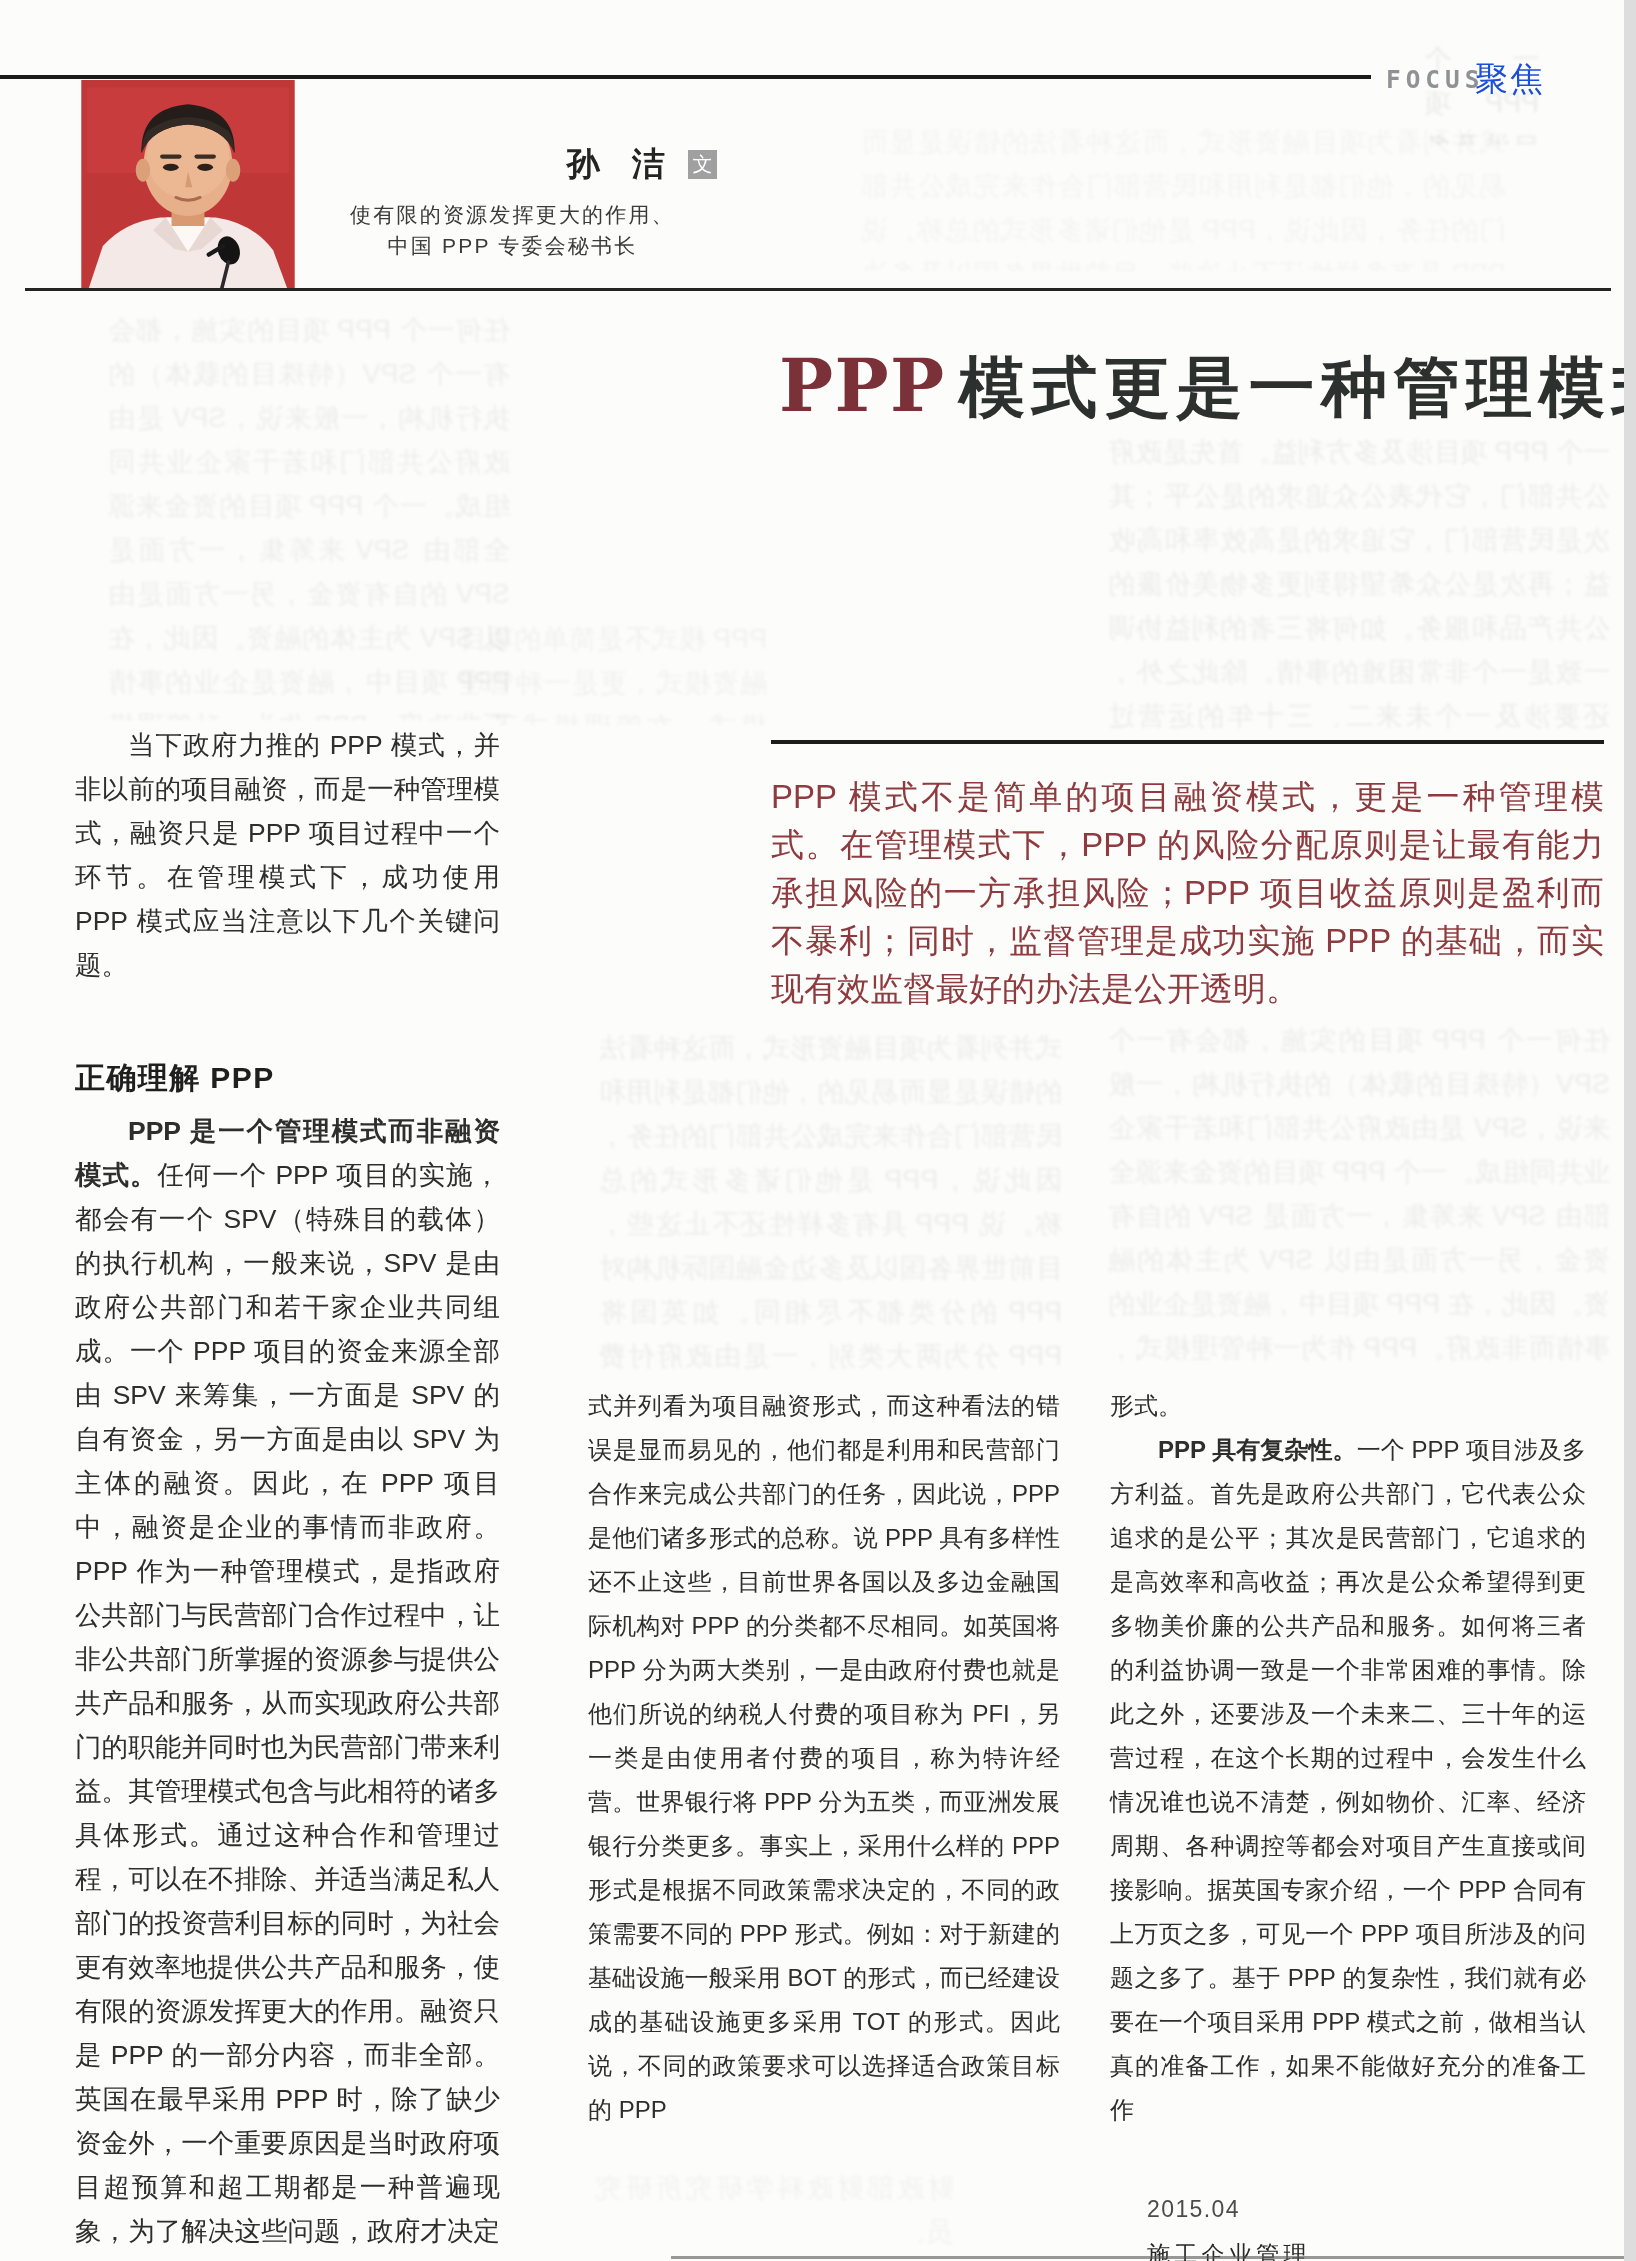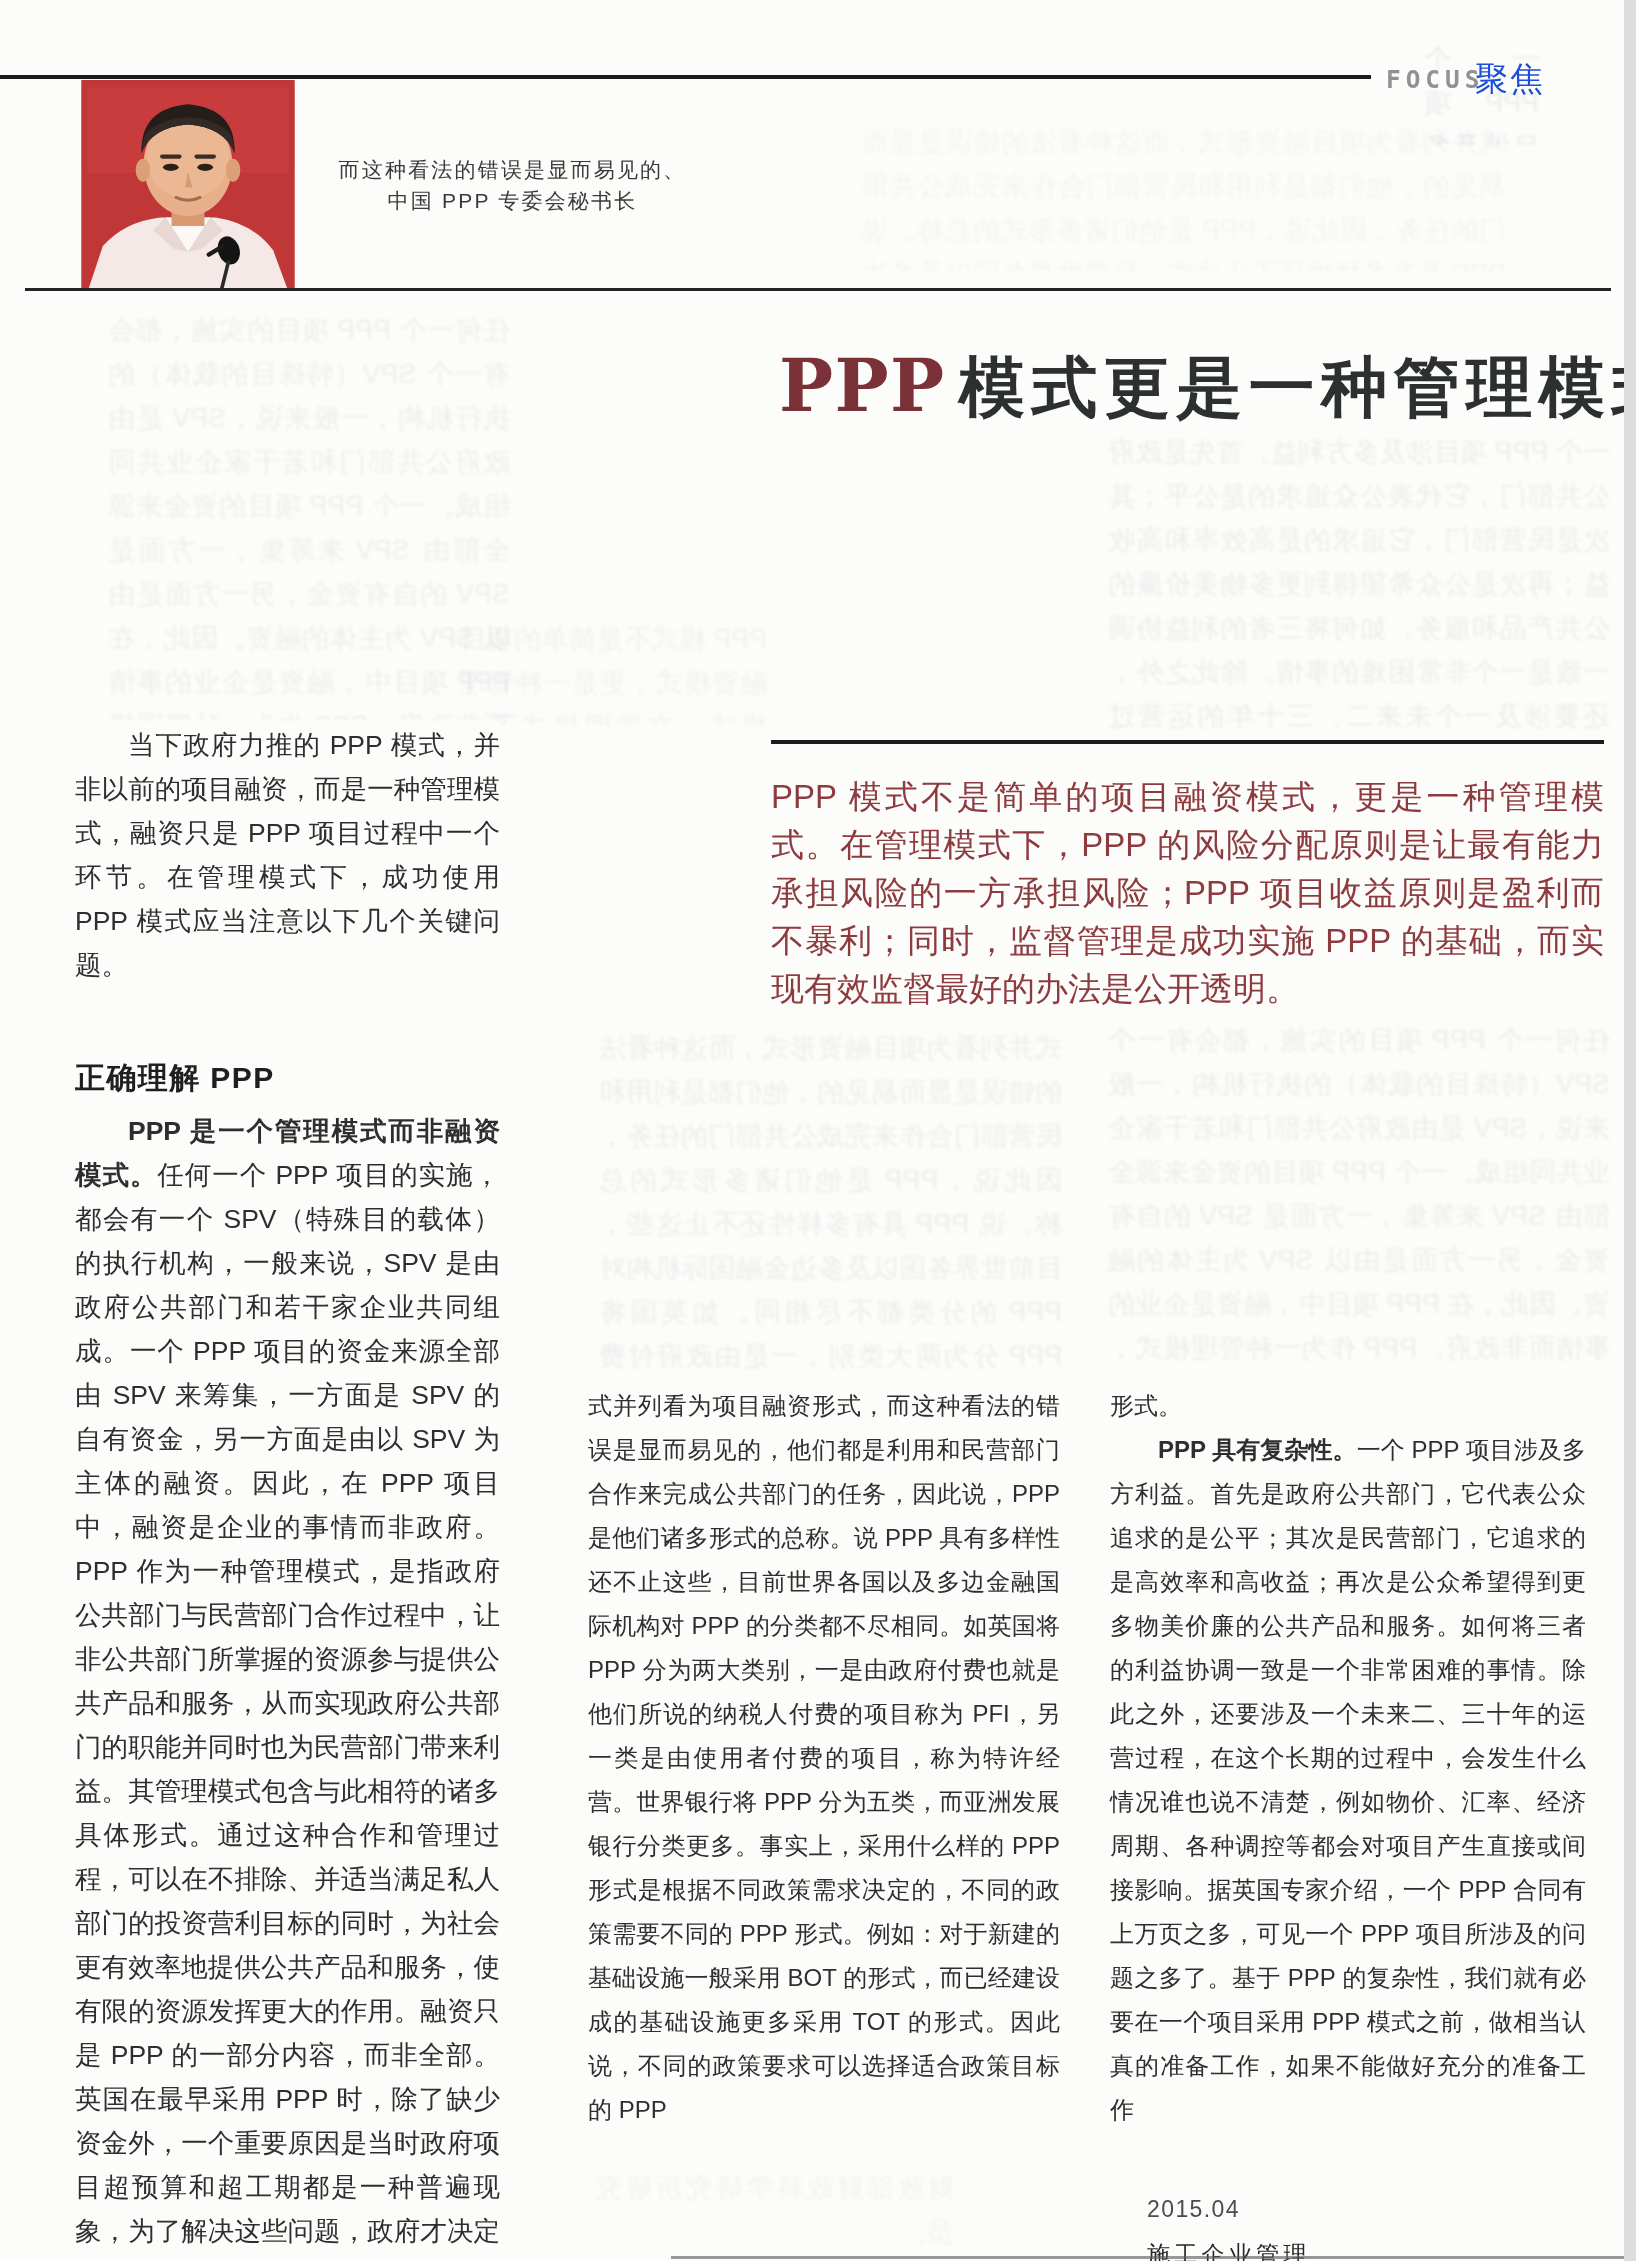--- a/index.html
+++ b/index.html
@@ -96,22 +96,26 @@
 
     <path d="M149 128 L145 150 L155 150 Z" fill="#d59c72"></path>
     <path d="M132 164 Q149 172 166 164" stroke="#a96a4e" stroke-width="4" fill="none" stroke-linecap="round"></path>
 
     <ellipse cx="206" cy="238" rx="15" ry="20" fill="#141414" transform="rotate(-18 206 238)"></ellipse>
     <path d="M206 252 L196 292" stroke="#2a2a2a" stroke-width="5"></path>
     <path d="M198 232 L178 244" stroke="#1a1a1a" stroke-width="6" stroke-linecap="round"></path>
   </svg>
 
   <div class="byline">
+    <div class="byline-name-row">
+      <span class="byline-name">孙 洁</span>
+      <span class="byline-badge">文</span>
+    </div>
     <div class="byline-aff">
-      <div>而这种看法的错误是显而易见的、</div>
+      <div>使有限的资源发挥更大的作用、</div>
       <div>中国 PPP 专委会秘书长</div>
     </div>
   </div>
   <div class="rule-author"></div>
 
   <div class="title-row">
     <span class="title-ppp">PPP</span>
     <span class="title-text">模式更是一种管理模式</span>
   </div>
 

